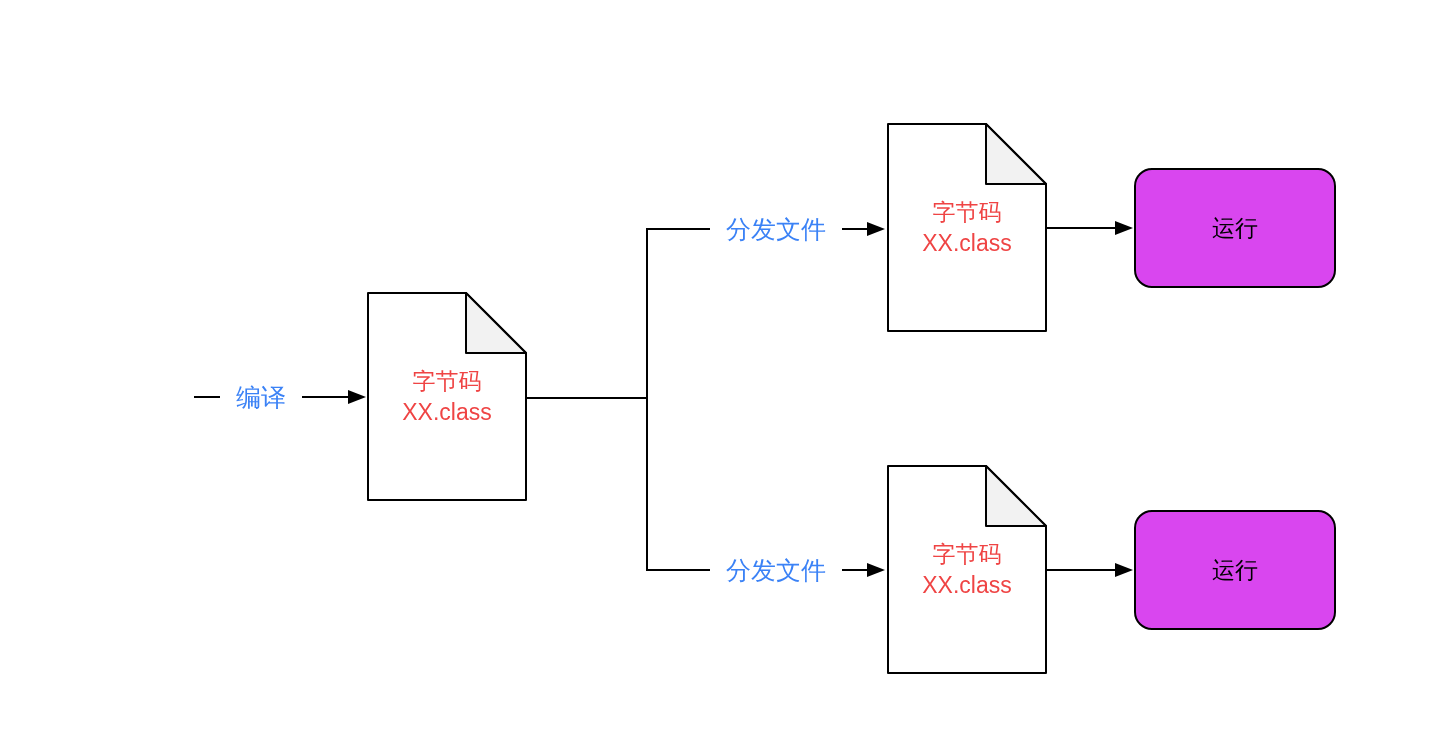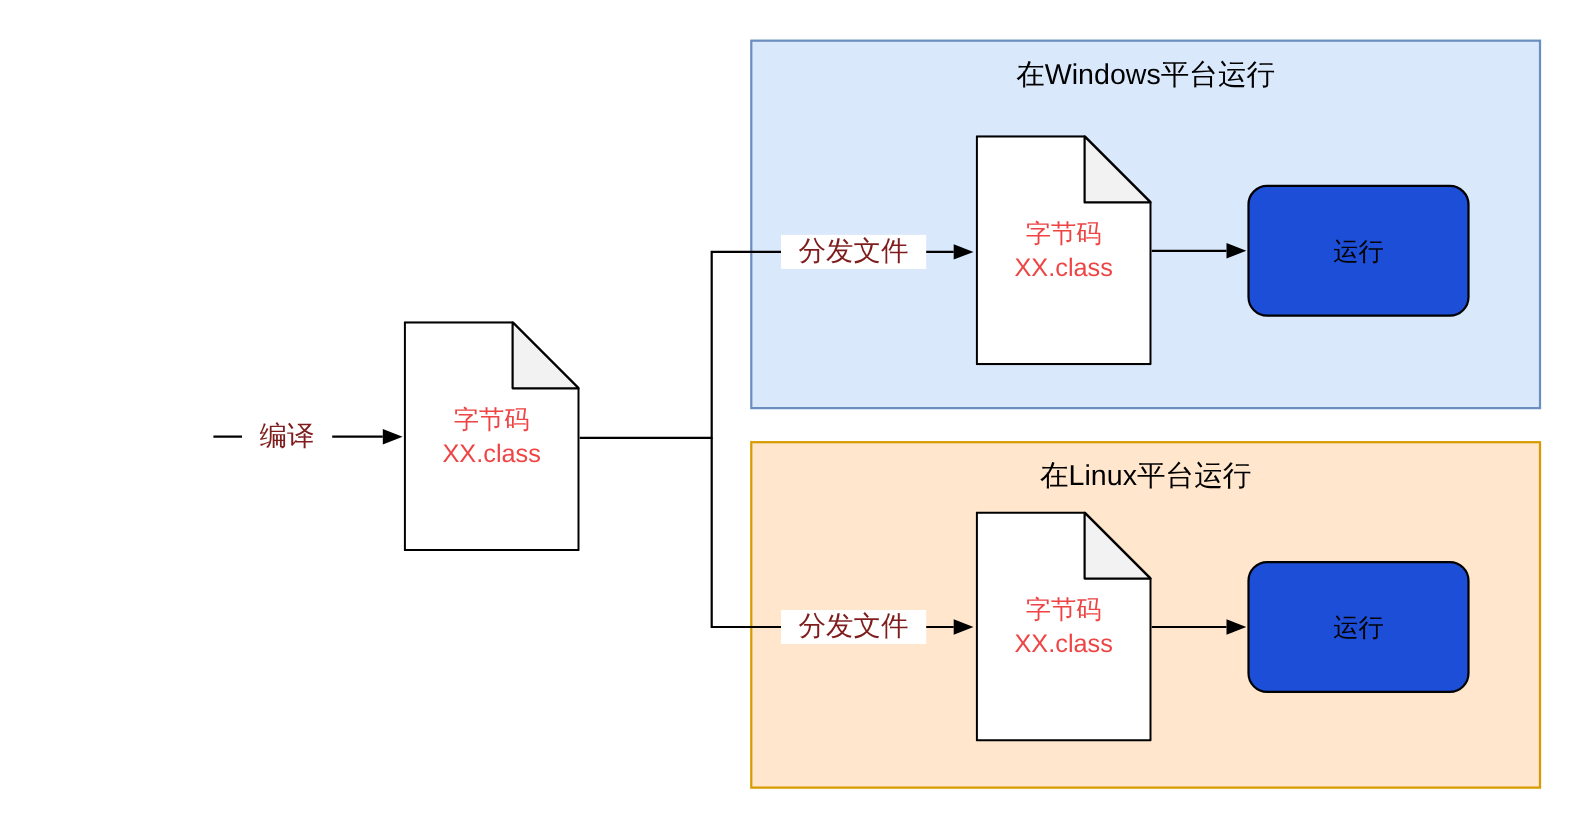--- a/index.html
+++ b/index.html
@@ -65,21 +65,21 @@
   .doc.java-source    { left: 34px;  top: 292px; }
   .doc.bytecode-main  { left: 367px; top: 292px; }
   .doc.bytecode-win   { left: 887px; top: 123px; }
   .doc.bytecode-linux { left: 887px; top: 465px; }
 
   
   .run-node {
     position: absolute;
     width: 202px; height: 120px;
     box-sizing: border-box;
-    background: #1d4ed8;
+    background: #d946ef;
     border: 2px solid #000000;
     border-radius: 18px;
     display: flex;
     align-items: center;
     justify-content: center;
     font-size: 23px;
     color: #000000;
   }
   .run-node.windows { left: 1134px; top: 168px; }
   .run-node.linux   { left: 1134px; top: 510px; }
@@ -95,39 +95,33 @@
   .arrowhead { fill: #000000; stroke: none; }
 
   
   .edge-label {
     position: absolute;
     transform: translate(-50%, -50%);
     background: #ffffff;
     padding: 0 16px;
     font-size: 25px;
     line-height: 31px;
-    color: #7f1d1d;
+    color: #3b82f6;
     white-space: nowrap;
   }
   .edge-label.compile  { left: 261px; top: 397px; text-align: right; }
   .edge-label.dist-win { left: 776px; top: 229px; }
   .edge-label.dist-lin { left: 776px; top: 570px; }
 </style>
 </head>
 <body>
 
 <div class="canvas">
 
-  <div class="group windows">
-    <div class="group-title">在Windows平台运行</div>
-  </div>
 
-  <div class="group linux">
-    <div class="group-title">在Linux平台运行</div>
-  </div>
 
   <svg class="wires">
 
     <path class="wire" d="M194 397 H348"></path>
     <polygon class="arrowhead" points="366,397 348,390 348,404"></polygon>
 
     <path class="wire" d="M527 398 H647 V229 H867"></path>
     <polygon class="arrowhead" points="885,229 867,222 867,236"></polygon>
 
     <path class="wire" d="M647 398 V570 H867"></path>

